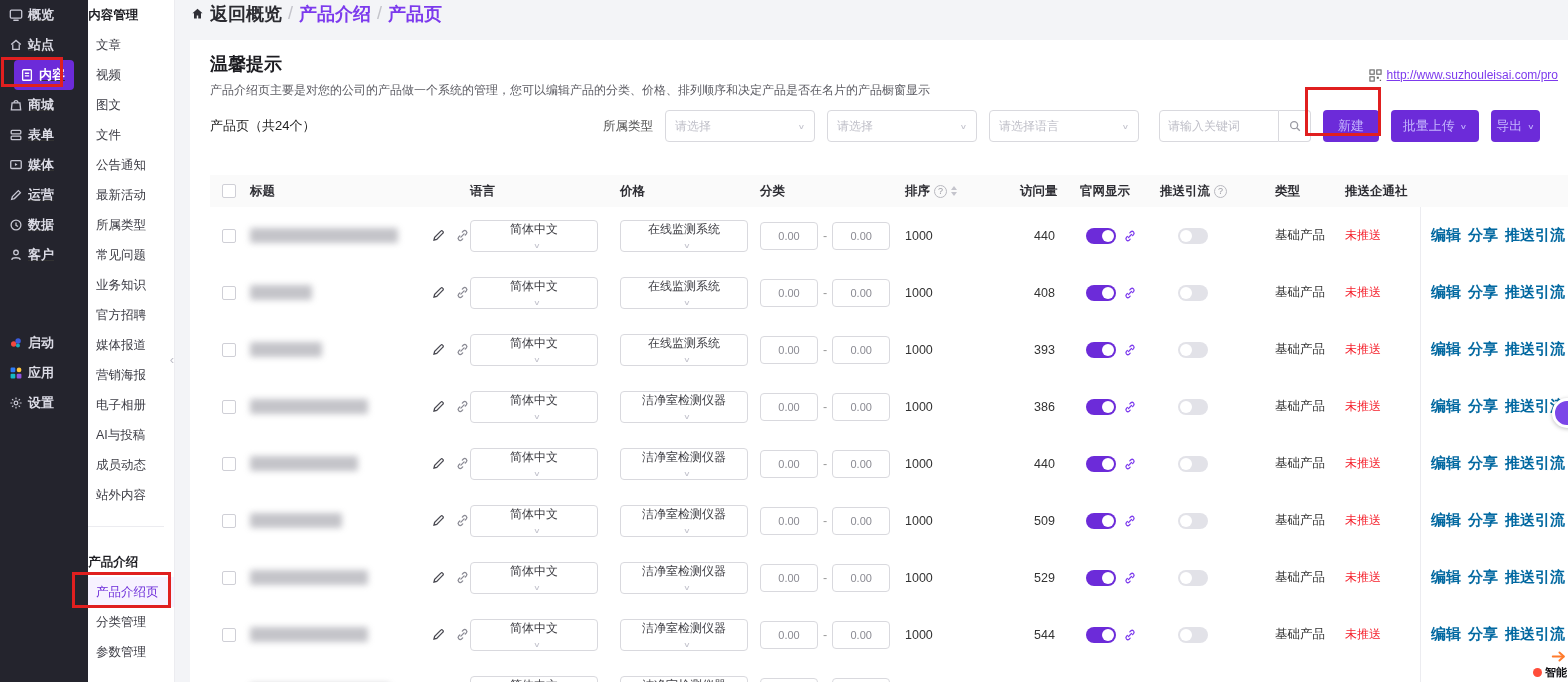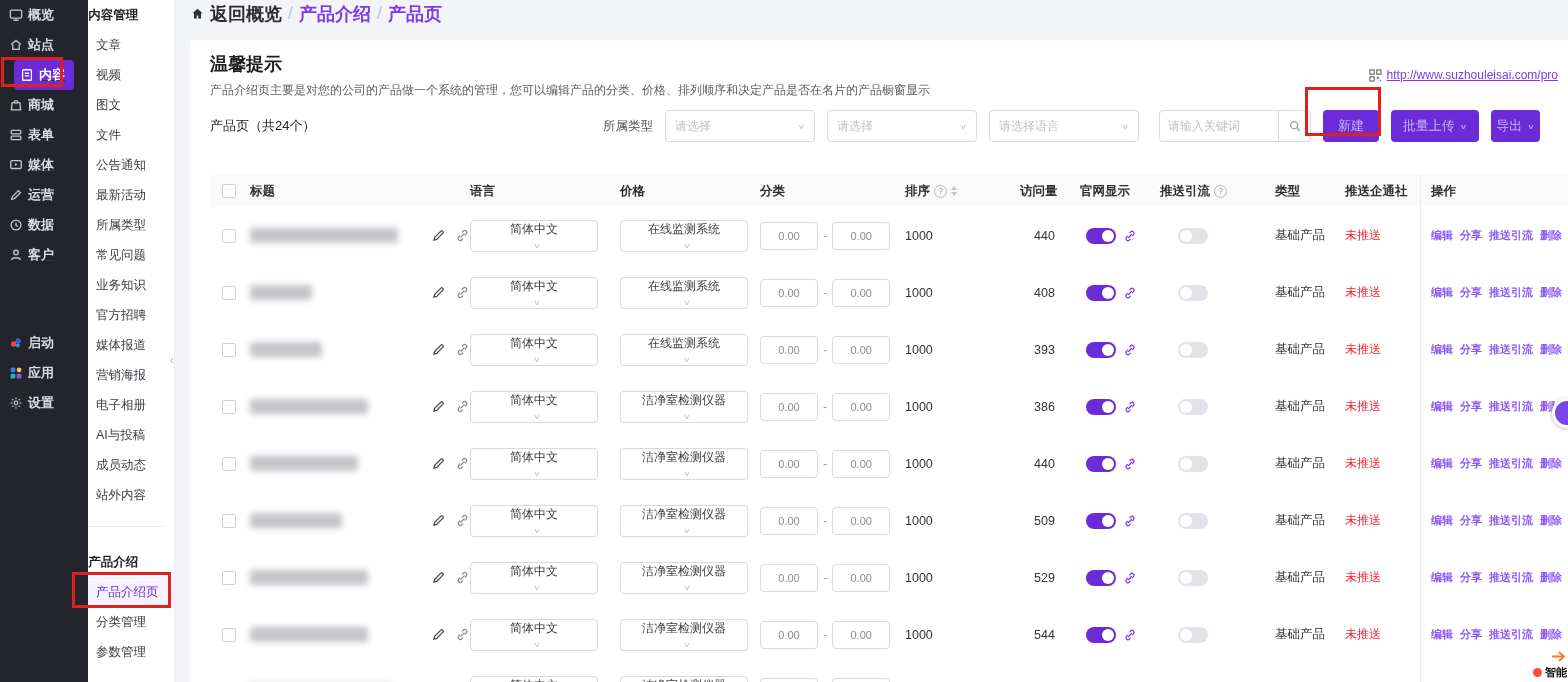--- a/index.html
+++ b/index.html
@@ -85,21 +85,21 @@
 .toggle{width:30px;height:16px;border-radius:9px;position:relative;display:inline-block;cursor:pointer;flex:none;}
 .toggle.on{background:#6c2bd9;}
 .toggle.on::after{content:"";position:absolute;right:2px;top:2px;width:12px;height:12px;border-radius:50%;background:#fff;}
 .toggle.off{background:#e2e2e8;}
 .toggle.off::after{content:"";position:absolute;left:2px;top:2px;width:12px;height:12px;border-radius:50%;background:#fff;}
 .td-site{gap:7px;padding-left:6px;}
 .td-rec{padding-left:18px;}
 .chain2{width:14px;height:14px;display:inline-flex;color:#7c3aed;cursor:pointer;}
 .push-status{color:#f5222d;font-size:12px;}
 .col-actions{border-left:1px solid #ececf0;height:100%;display:flex;align-items:center;gap:7px;padding-left:10px;}
-.act-link{color:#8b5cf6;font-weight:700;font-size:11px;cursor:pointer;white-space:nowrap;}
+.act-link{color:#0369a1;font-weight:700;font-size:15px;cursor:pointer;white-space:nowrap;}
 
 
 .redbox{position:absolute;border:3px solid #e01f1f;z-index:60;pointer-events:none;}
 #rb-content{left:1px;top:57px;width:62px;height:30px;}
 #rb-product{left:72px;top:572px;width:99px;height:36px;}
 #rb-new{left:1305px;top:87px;width:76px;height:49px;}
 
 
 .float-side{position:absolute;right:-14px;top:398px;width:30px;height:30px;border-radius:50%;background:#7b46e8;border:3px solid #fff;box-shadow:0 1px 4px rgba(0,0,0,.25);z-index:40;cursor:pointer;}
 .float-assistant{position:absolute;right:1px;bottom:2px;display:flex;flex-direction:column;align-items:flex-end;gap:2px;z-index:40;cursor:pointer;}
@@ -369,23 +369,20 @@
         <div class="th">
           <span>推送引流</span>
           <span class="qmark">?</span>
         </div>
         <div class="th">
             <span>类型</span>
           </div>
         <div class="th">
             <span>推送企通社</span>
           </div>
-        <div class="th col-actions">
-            <span>操作</span>
-          </div>
       </div>
       <div class="tbody">
           <div class="trow">
     <div class="td">
               <span class="cb"></span>
             </div>
     <div class="td td-title">
       <div class="title-wrap">
                 <div class="blur" style="width: 148px;"></div>
               </div>

